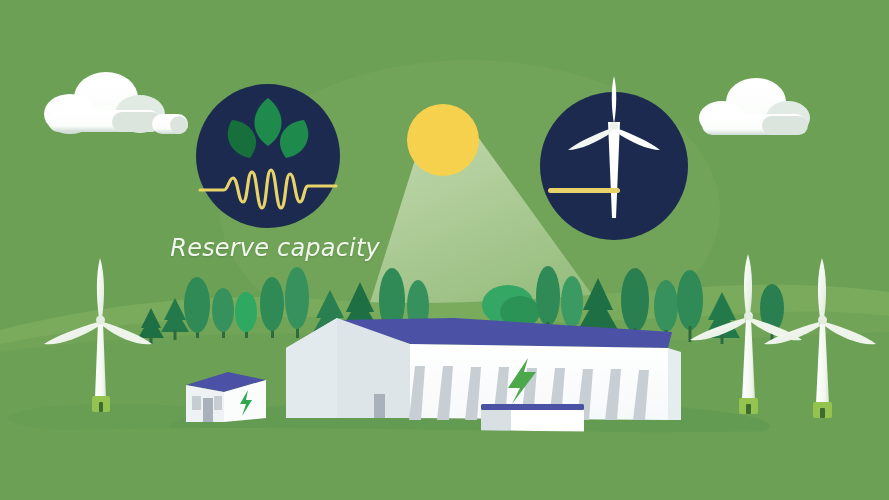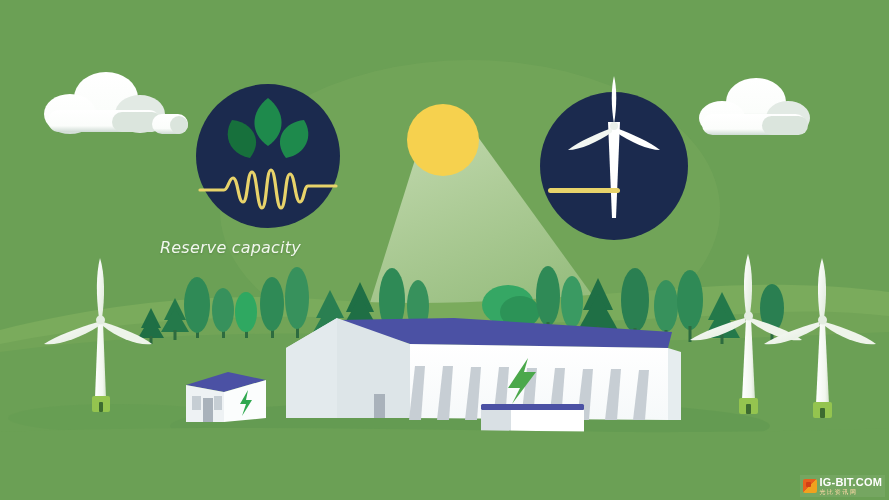--- a/index.html
+++ b/index.html
@@ -9,23 +9,23 @@
     overflow:hidden;
     font-family:"DejaVu Sans", sans-serif;
     background:#6ba055;
   }
   #scene svg.layer{position:absolute;left:0;top:0;width:889px;height:500px;display:block;}
   .cap-text{
     position:absolute;
     color:#f2f7ee;
     font-family:"DejaVu Sans", sans-serif;
     font-style:italic;
-    font-size:16px;
+    font-size:24px;
     line-height:24px;
-    text-align:left;
+    text-align:right;
     letter-spacing:.2px;
     white-space:pre-line;
     text-shadow:0 1px 2px rgba(20,50,20,.18);
     user-select:none;
   }
   #cap-left{left:160px;top:236px;width:220px;}
   #cap-right{left:515px;top:232px;width:200px;}
   #watermark{
     position:absolute;right:4px;bottom:3px;
     display:flex;align-items:center;gap:3px;
@@ -325,21 +325,14 @@
       <rect x="481" y="410" width="30" height="24" fill="#d9e0e4"></rect>
       <rect x="511" y="410" width="73" height="24" fill="#ffffff"></rect>
     </g>
 
     <path d="M0,432 C200,424 420,430 620,432 C740,433 830,430 889,428 L889,500 L0,500 Z" fill="#6ba055"></path>
   </svg>
 
   <div class="cap-text" id="cap-left">Reserve capacity</div>
 
 
-  <div id="watermark">
-    <span class="wm-mark"></span>
-    <span class="wm-txt">
-      <span class="wm-main">IG-BIT.COM</span>
-      <span class="wm-sub">光比资讯网</span>
-    </span>
-  </div>
 
 </div>
 
 </body></html>

